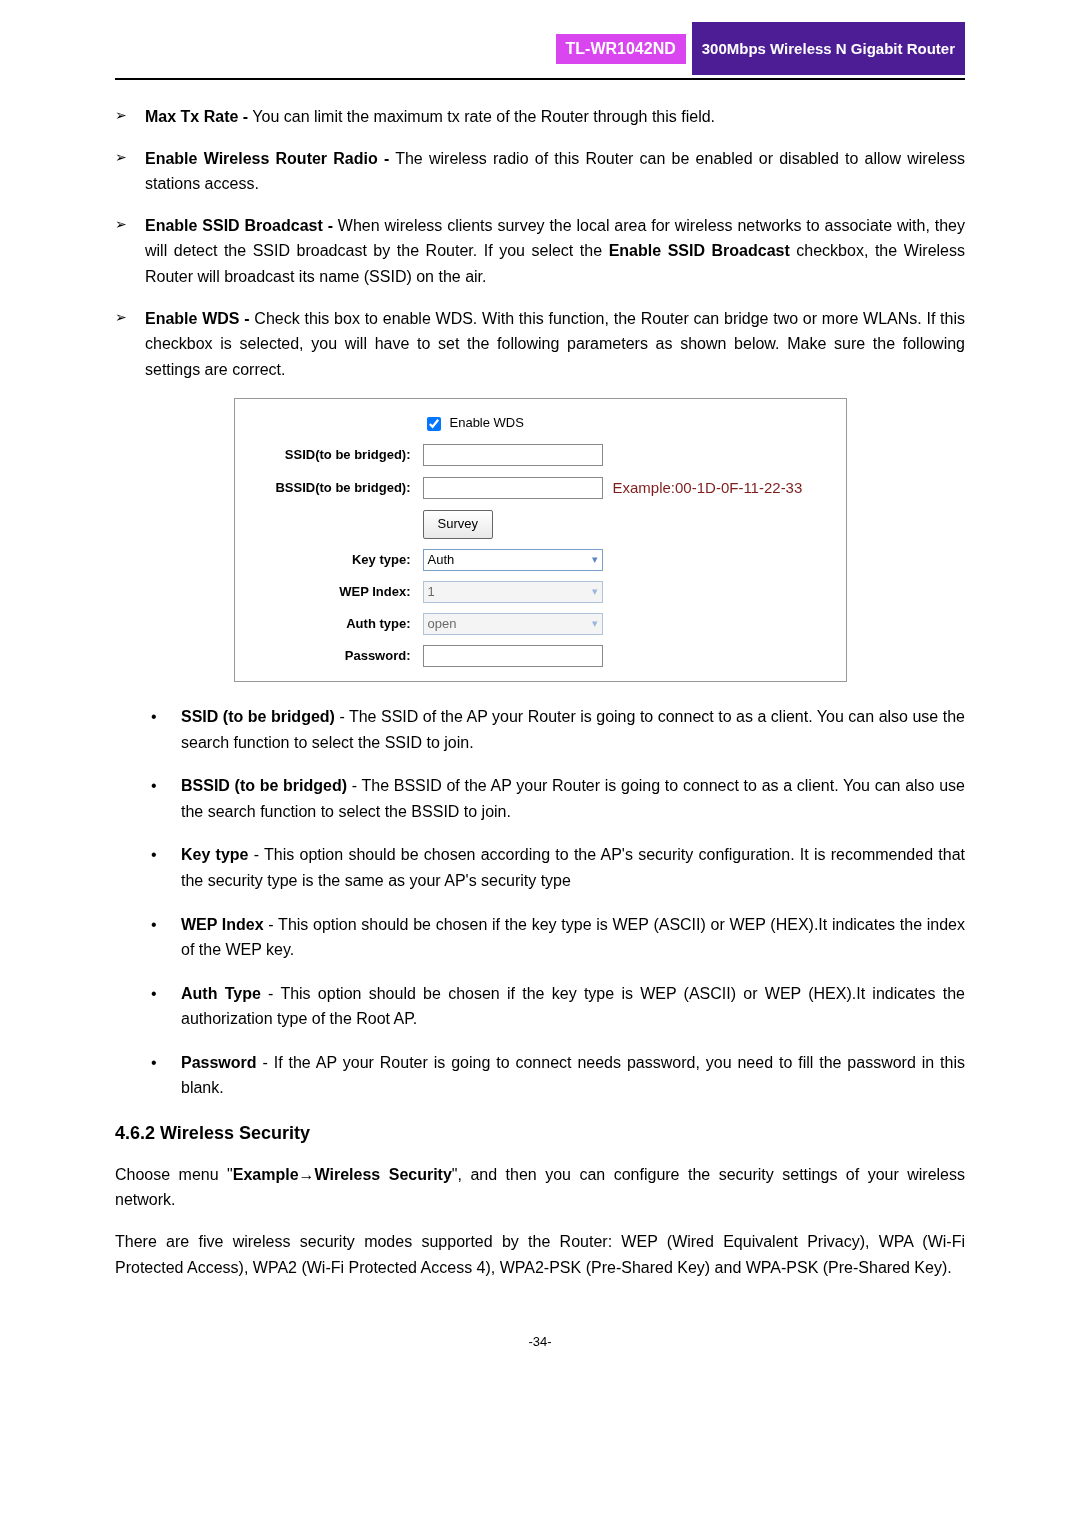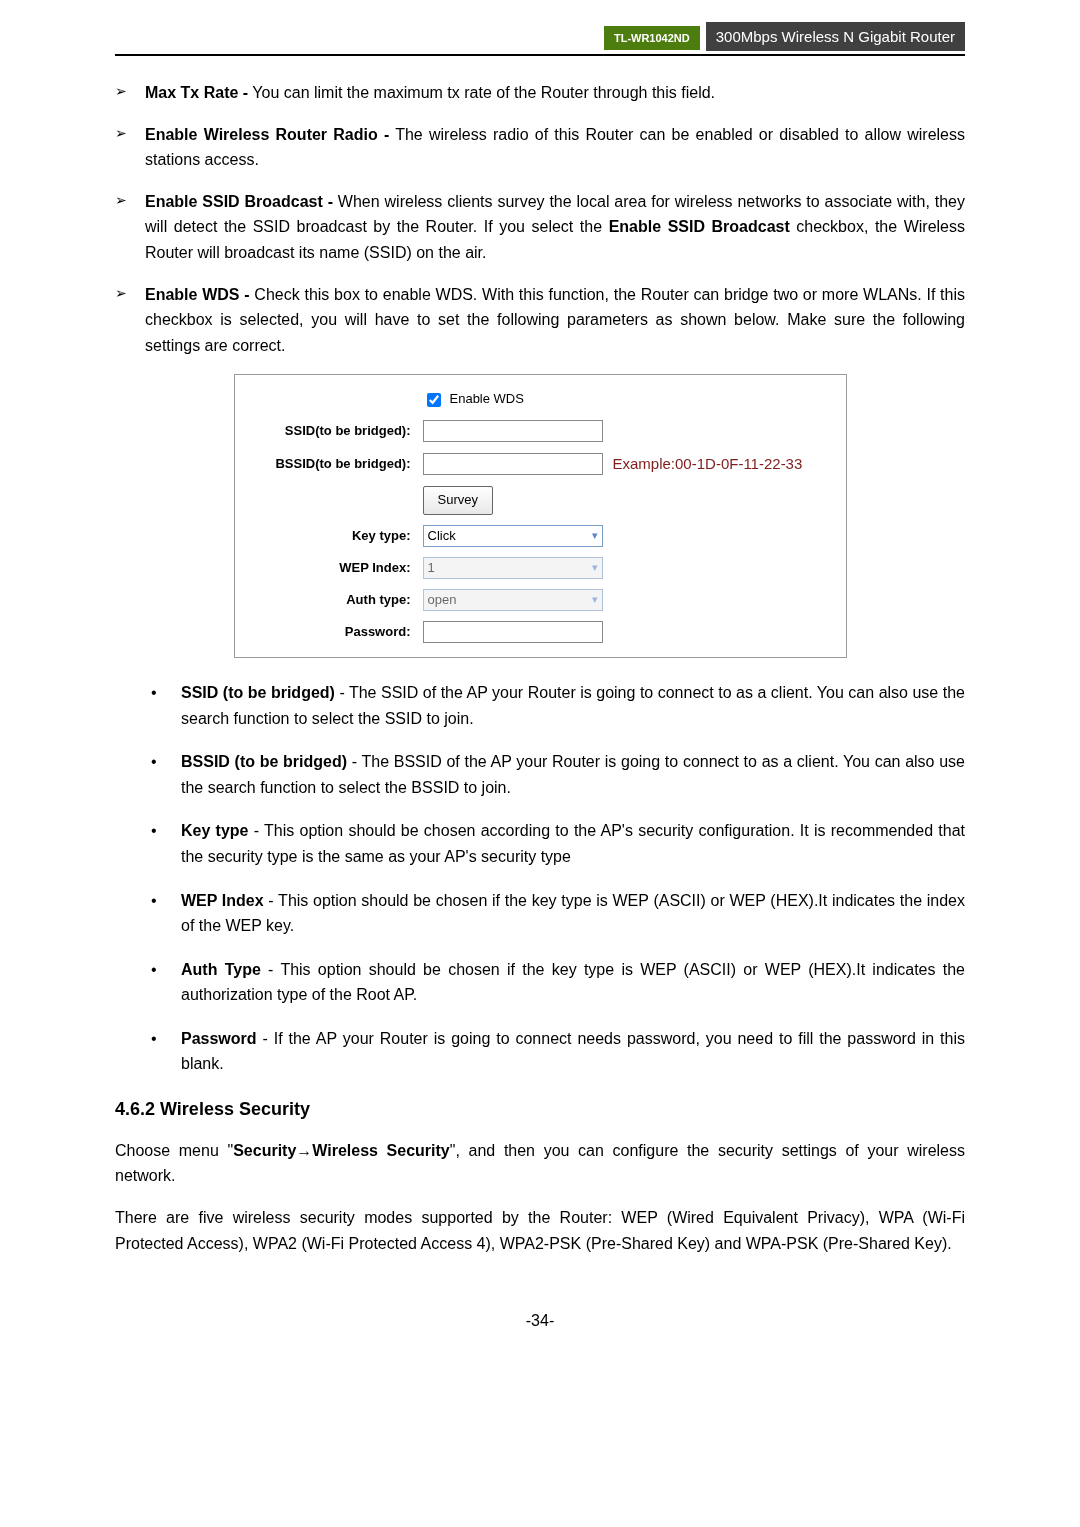--- a/index.html
+++ b/index.html
@@ -13,34 +13,34 @@
     min-height: 1527px;
   }
   .header-bar {
     margin: 22px 115px 6px 115px;
     padding-bottom: 3px;
     border-bottom: 2px solid #000;
     text-align: right;
   }
   .header-bar .chip {
     display: inline-block;
-    background: #4d7c0f;
+    background: #d946ef;
     color: #fff;
     font-weight: bold;
-    font-size: 11px;
+    font-size: 16px;
     padding: 6px 10px;
     margin-right: 6px;
   }
   .header-bar .header-text {
     display: inline-block;
-    background: #404040;
+    background: #4c1d95;
     color: #fff;
-    font-weight: normal;
+    font-weight: bold;
     font-size: 15px;
-    padding: 6px 10px;
+    padding: 18px 10px;
   }
   .content {
     padding: 18px 115px 30px 115px;
     font-size: 16px;
     line-height: 1.6;
   }
   ul.bullets {
     list-style: none;
     padding: 0;
     margin: 0;
@@ -125,21 +125,21 @@
     display: inline-block;
     border: 1px solid #666;
     background: linear-gradient(#fff,#e8e8e8);
     padding: 3px 14px;
     font-size: 13px;
     border-radius: 2px;
   }
   .example { font-size: 15px; color: #7f1d1d; }
   h3.sec { font-size: 18px; margin: 14px 0 14px 0; }
   p.para { text-align: justify; margin: 0 0 16px 0; }
-  .pagefoot { text-align: center; font-size: 16px; margin-top: 52px; }
+  .pagefoot { text-align: center; font-size: 13px; margin-top: 52px; }
 </style>
 </head>
 <body>
 
 <div class="header-bar">
   <span class="chip">TL-WR1042ND</span><span class="header-text">300Mbps Wireless N Gigabit Router</span>
 </div>
 
 <div class="content">
   <ul class="bullets">
@@ -184,21 +184,21 @@
       <div class="panel-row">
         <div class="panel-label"></div>
         <div class="panel-field">
             <span class="btn">Survey</span>
           </div>
       </div>
       <div class="panel-row">
         <div class="panel-label">Key type:</div>
         <div class="panel-field">
           <span class="selbox">
-            <span>Click</span>
+            <span>Auth</span>
             <span class="caret">▾</span>
           </span>
         </div>
       </div>
       <div class="panel-row">
         <div class="panel-label">WEP Index:</div>
         <div class="panel-field">
           <span class="selbox disabled">
             <span>1</span>
             <span class="caret">▾</span>
@@ -228,19 +228,19 @@
     <li><span class="bold">BSSID (to be bridged)</span><span> - The BSSID of the AP your Router is going to connect to as a client. You can also use the search function to select the BSSID to join.</span></li>
     <li><span class="bold">Key type</span><span> - This option should be chosen according to the AP's security configuration. It is recommended that the security type is the same as your AP's security type</span></li>
     <li><span class="bold">WEP Index</span><span> - This option should be chosen if the key type is WEP (ASCII) or WEP (HEX).It indicates the index of the WEP key.</span></li>
     <li><span class="bold">Auth Type</span><span> - This option should be chosen if the key type is WEP (ASCII) or WEP (HEX).It indicates the authorization type of the Root AP.</span></li>
     <li><span class="bold">Password</span><span> - If the AP your Router is going to connect needs password, you need to fill the password in this blank.</span></li>
   </ul>
 
   <h3 class="sec">4.6.2   Wireless Security</h3>
 
   <p class="para">
-    <span>Choose menu "</span><span class="bold">Security</span><span>→</span><span class="bold">Wireless Security</span><span>", and then you can configure the security settings of your wireless network.</span>
+    <span>Choose menu "</span><span class="bold">Example</span><span>→</span><span class="bold">Wireless Security</span><span>", and then you can configure the security settings of your wireless network.</span>
   </p>
 
   <p class="para">There are five wireless security modes supported by the Router: WEP (Wired Equivalent Privacy), WPA (Wi-Fi Protected Access), WPA2 (Wi-Fi Protected Access 4), WPA2-PSK (Pre-Shared Key) and WPA-PSK (Pre-Shared Key).</p>
 
   <div class="pagefoot">-34-</div>
 </div>
 
 </body></html>

